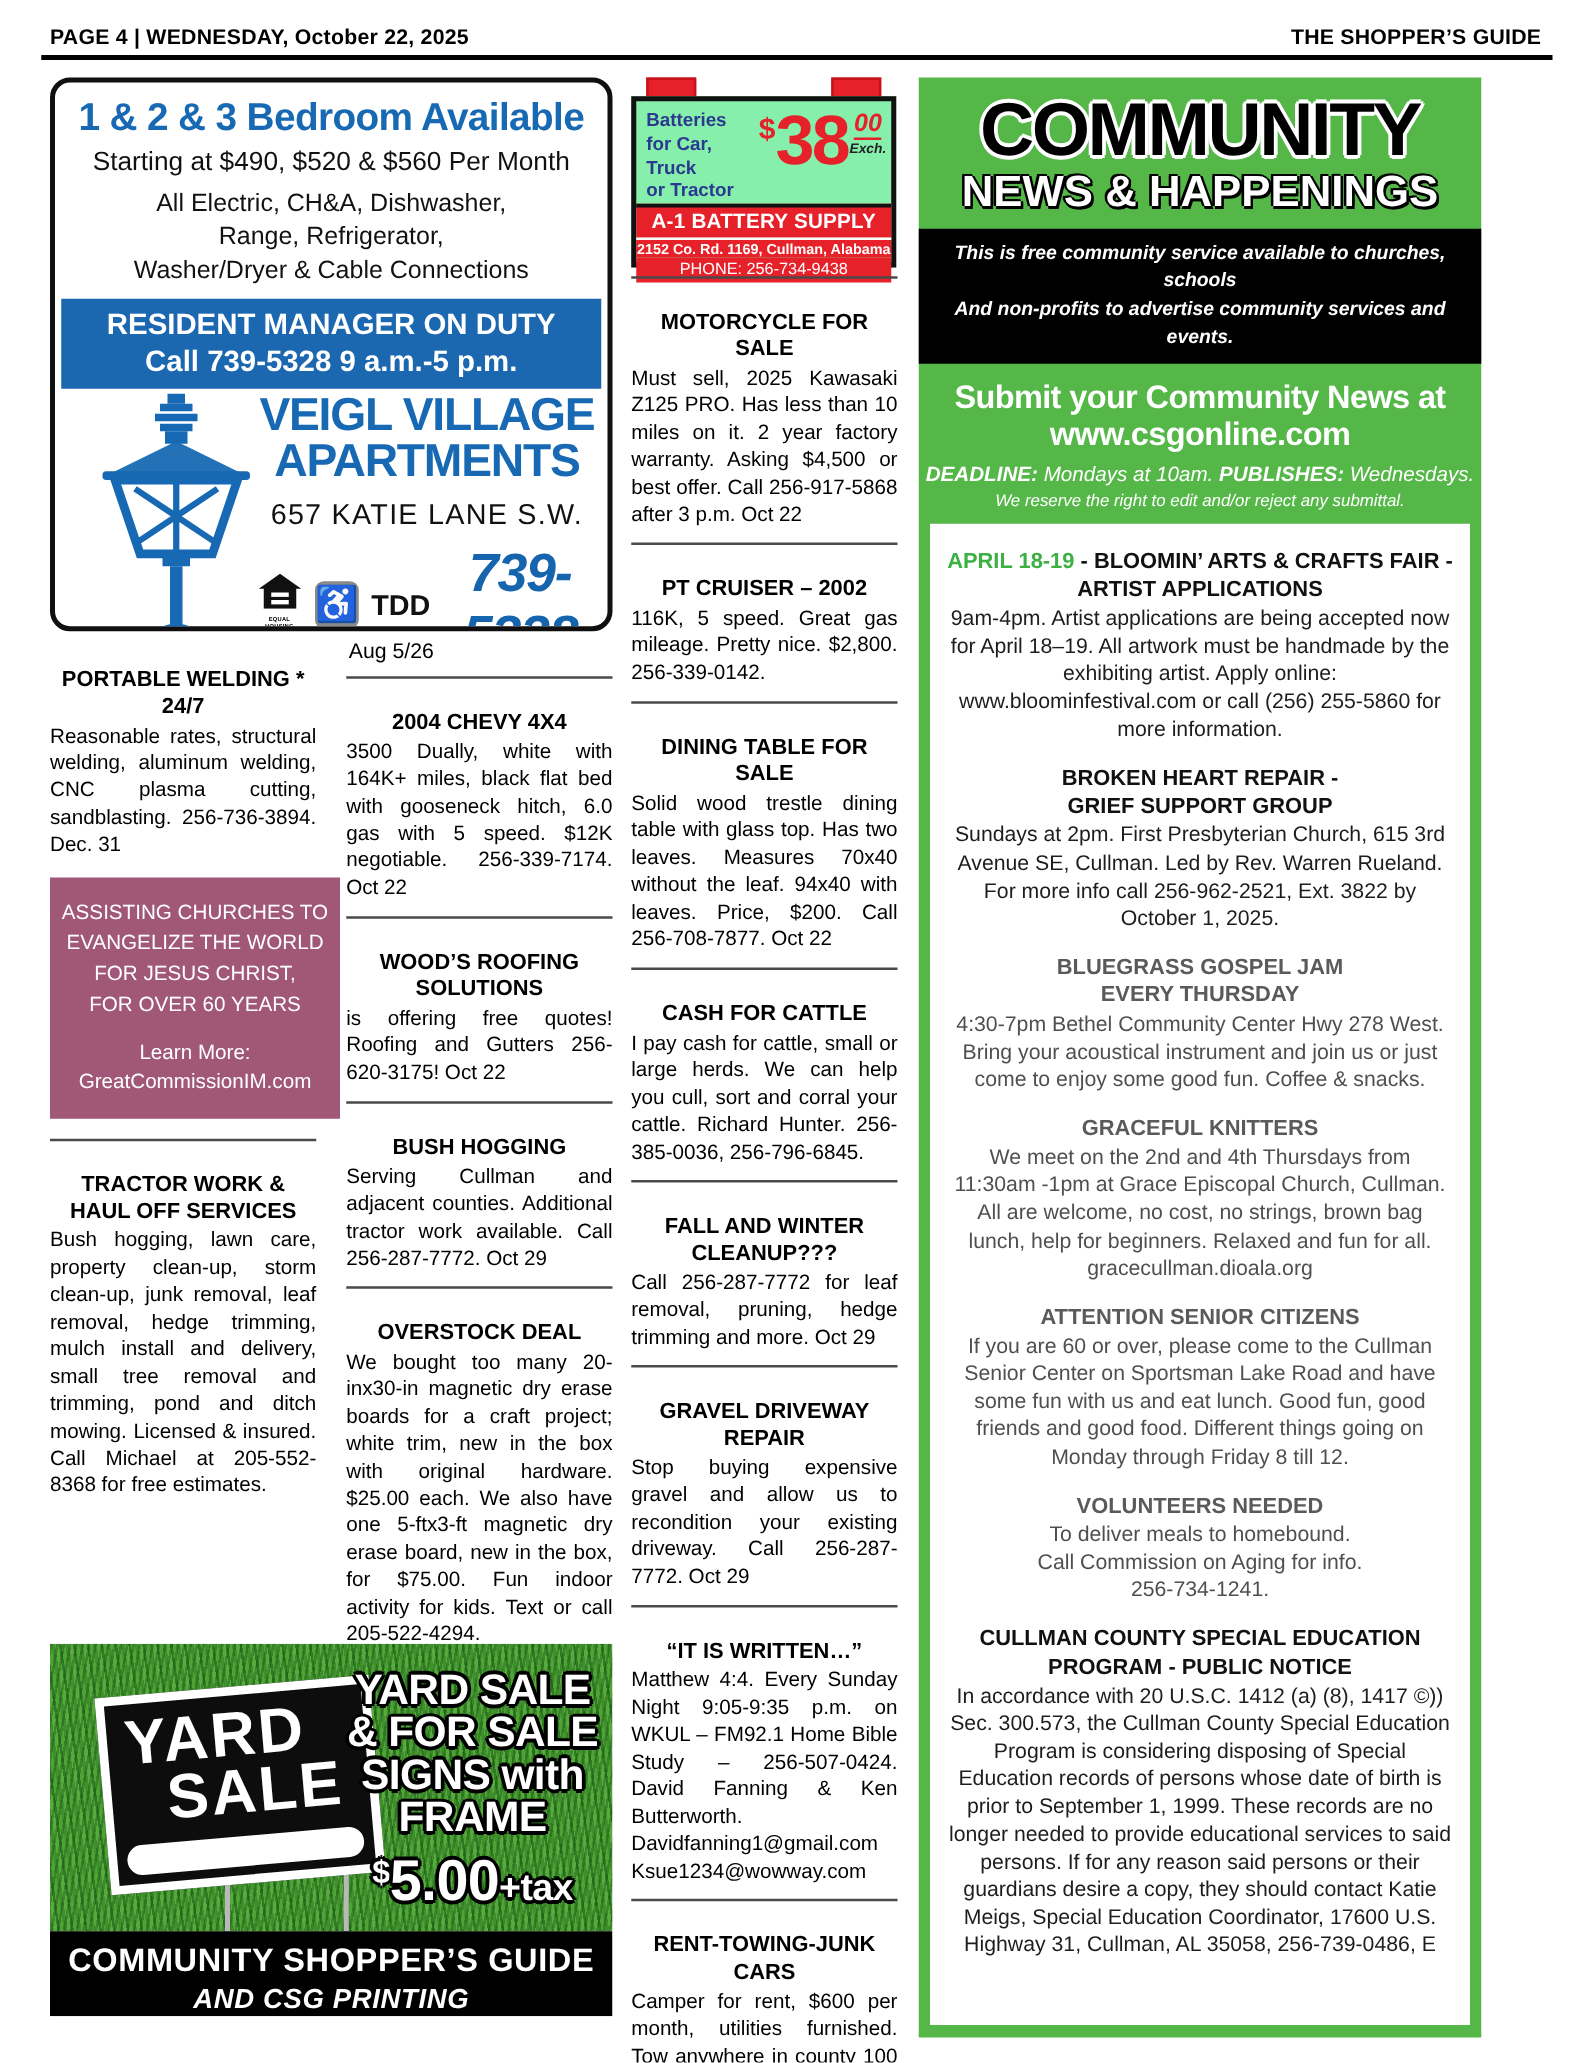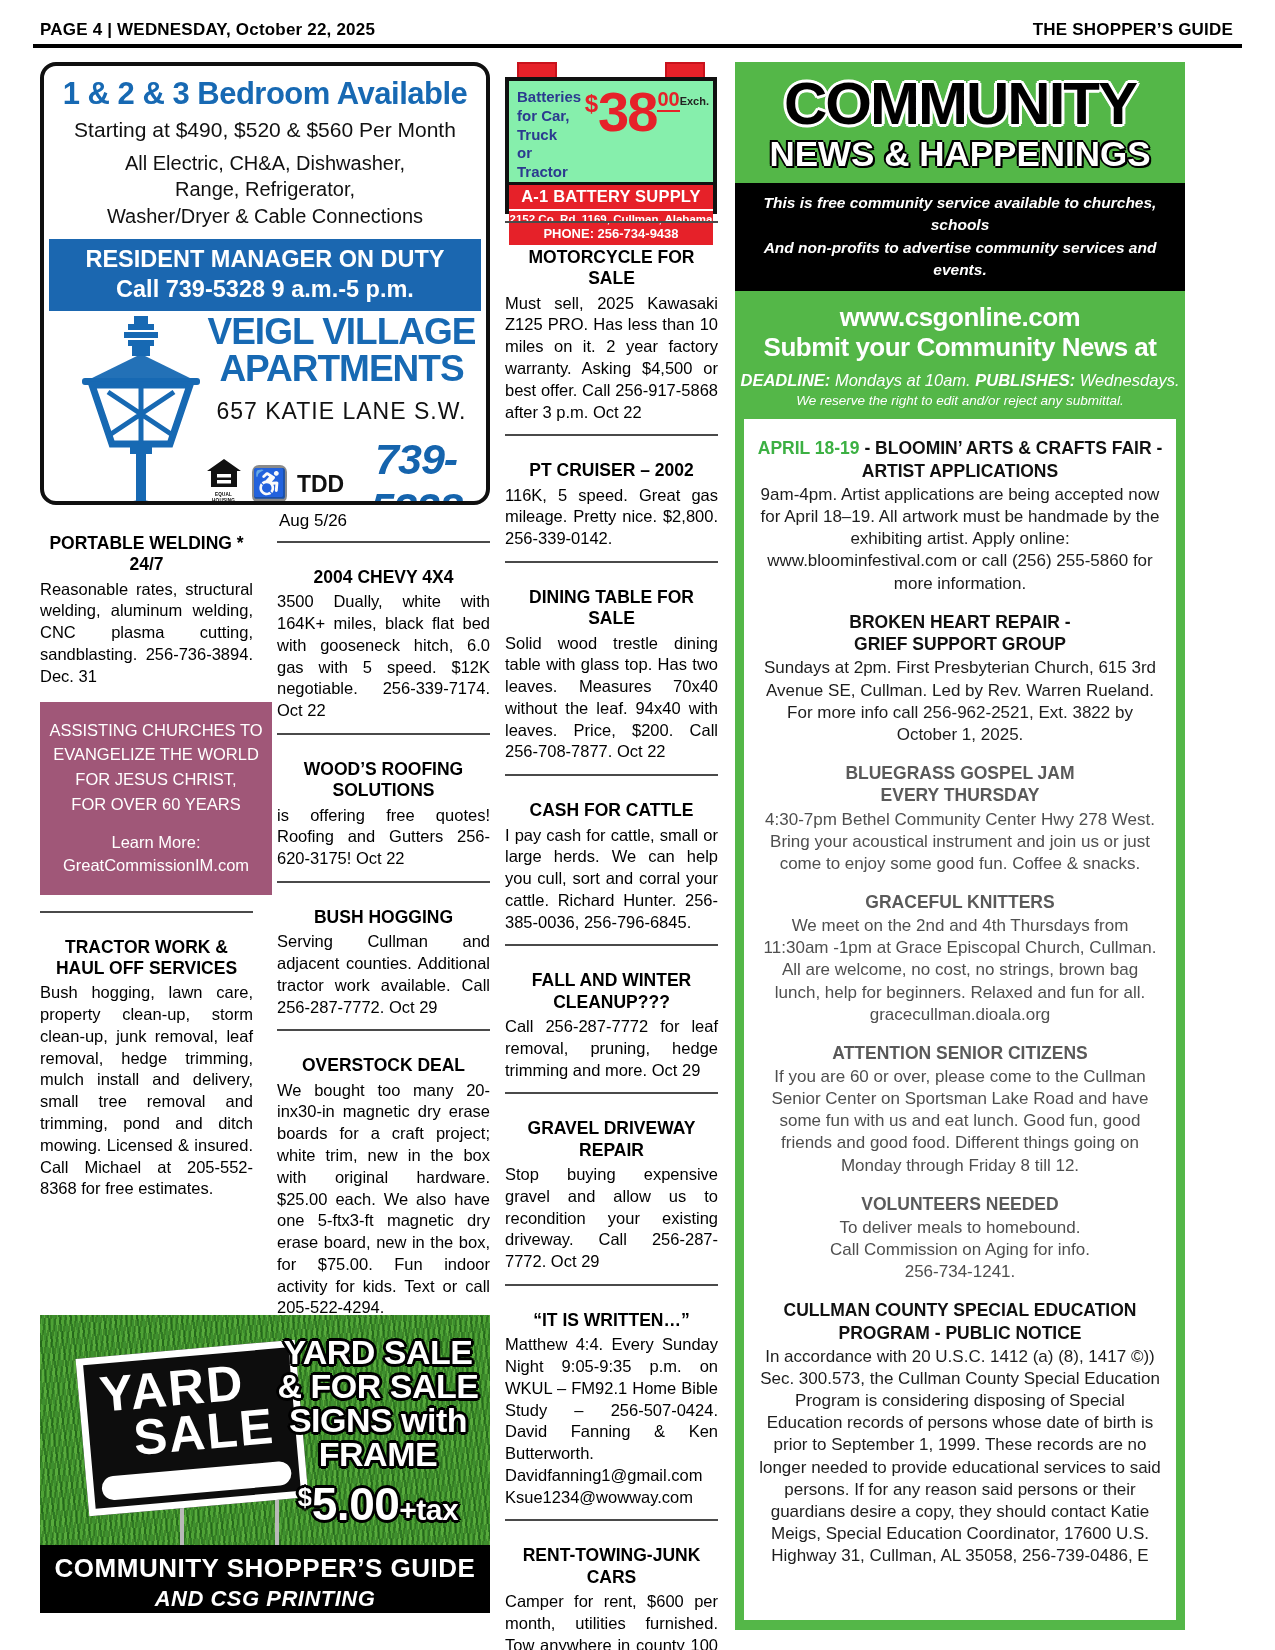--- a/index.html
+++ b/index.html
@@ -51,26 +51,26 @@
   
   .battery{position:absolute;left:505px;top:62px;width:212px;height:152px;}
   .bat-term{position:absolute;top:0;width:40px;height:18px;background:#e62129;border:2px solid #c8121c;box-sizing:border-box;}
   .bat-term.t1{left:12px;} .bat-term.t2{right:12px;}
   .bat-box{position:absolute;top:15px;left:0;right:0;bottom:0;border:4px solid #111;background:#86efac;display:flex;flex-direction:column;box-sizing:border-box;}
   .bat-row{flex:1;display:flex;justify-content:space-between;padding:7px 4px 0 8px;}
   .bat-product{color:#2b3a8f;font-weight:800;font-size:15px;line-height:1.25;text-align:left;}
   .bat-price{display:flex;align-items:flex-start;color:#e62129;}
   .bat-dollar{font-size:24px;font-weight:900;margin-top:2px;}
   .bat-38{font-size:56px;font-weight:900;line-height:.85;letter-spacing:-2px;}
-  .bat-cents{display:flex;flex-direction:row;align-items:center;margin-left:1px;}
+  .bat-cents{display:flex;flex-direction:column;align-items:center;margin-left:1px;font-style:italic;}
   .bat-00{font-size:20px;font-weight:900;border-bottom:2px solid #e62129;line-height:1.1;}
   .bat-exch{font-size:11px;font-weight:800;color:#222;margin-top:1px;}
   .bat-store{background:#e62129;color:#fff;font-weight:800;font-size:16.5px;text-align:center;padding:2px 0 3px;border-top:3px solid #111;letter-spacing:.2px;}
   .bat-addr{background:#e62129;color:#fff;font-weight:700;font-size:11.5px;text-align:center;border-top:2px solid #fff;padding:2px 0 0;}
-  .bat-phone{background:#e62129;color:#fff;font-weight:700;font-size:13px;text-align:center;padding:1px 0 4px;}
+  .bat-phone{background:#e62129;color:#fff;font-weight:400;font-size:13px;text-align:center;padding:1px 0 4px;}
 
   
   .yard{position:absolute;left:40px;top:1315px;width:450px;height:298px;overflow:hidden;}
   .grass{position:absolute;left:0;right:0;top:0;bottom:68px;
     background:
       repeating-linear-gradient(100deg, rgba(20,70,10,.35) 0 2px, rgba(0,0,0,0) 2px 5px),
       repeating-linear-gradient(82deg, #3e8f2e 0 3px, #57ab3c 3px 6px, #2f7a24 6px 8px, #4ea335 8px 11px);}
   .stake{position:absolute;width:4px;background:#b9b9b9;}
   .sign{position:absolute;left:42px;top:34px;width:220px;height:158px;background:#0d0d0d;border:7px solid #fff;
         transform:rotate(-5deg);box-sizing:border-box;}
@@ -293,22 +293,22 @@
 </div>
 
 <div class="community">
   <div class="c-title">COMMUNITY</div>
   <div class="c-sub">NEWS &amp; HAPPENINGS</div>
   <div class="c-note">
     <div>This is free community service available to churches, schools</div>
     <div>And non-profits to advertise community services and events.</div>
   </div>
   <div class="c-submit">
+    <div>Submit your Community News at</div>
     <div>www.csgonline.com</div>
-    <div>Submit your Community News at</div>
   </div>
   <div class="c-deadline"><b>DEADLINE:</b><span> Mondays at 10am. </span><b>PUBLISHES:</b><span> Wednesdays.</span></div>
   <div class="c-disclaimer">We reserve the right to edit and/or reject any submittal.</div>
   <div class="c-events">
     <div class="event">
       <h4><span class="hl">APRIL 18-19</span><span> - BLOOMIN’ ARTS &amp; CRAFTS FAIR - ARTIST APPLICATIONS</span></h4>
       <p>9am-4pm. Artist applications are being accepted now for April 18–19. All artwork must be handmade by the exhibiting artist. Apply online: www.bloominfestival.com or call (256) 255-5860 for more information.</p>
     </div>
     <div class="event">
       <h4><span>BROKEN HEART REPAIR -

